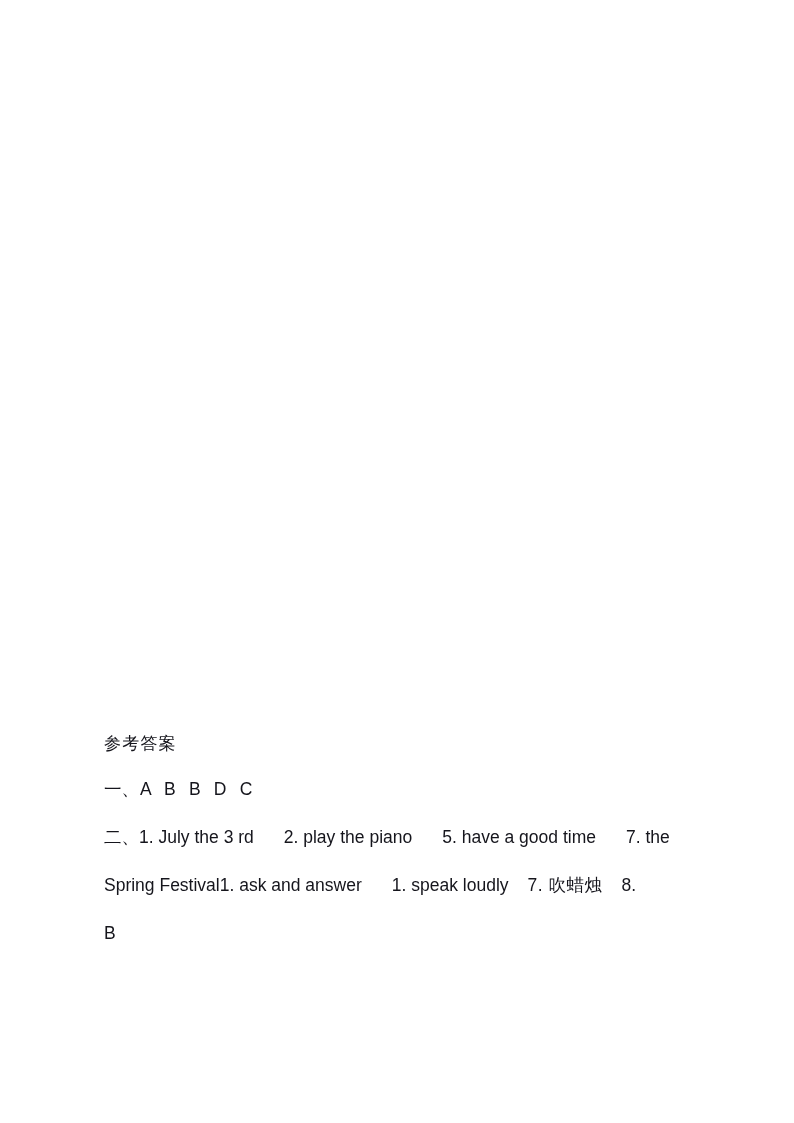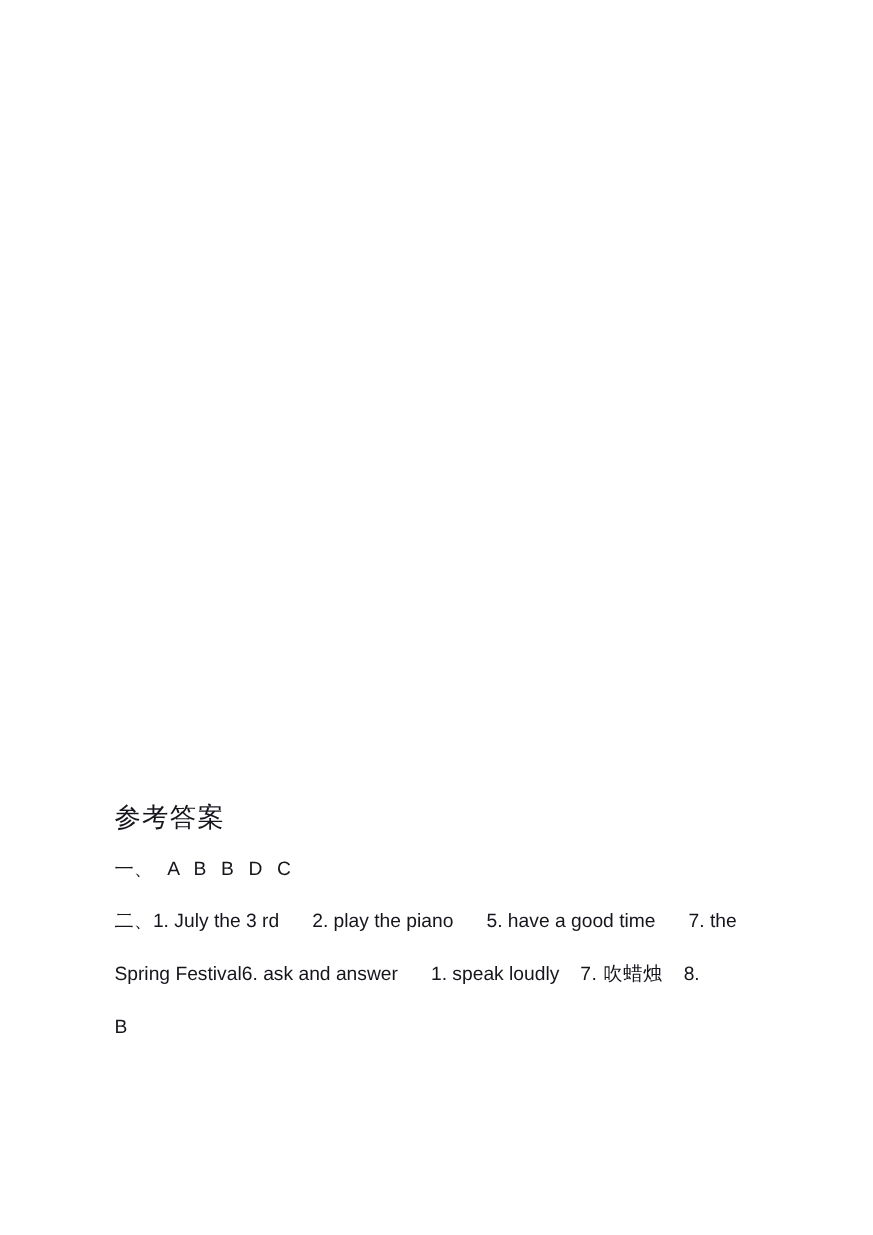--- a/index.html
+++ b/index.html
@@ -29,21 +29,21 @@
 
   
   .answer-body {
     position: absolute;
     left: 104px;
     top: 730px;
     width: 600px;
   }
 
   .doc-heading {
-    font-size: 24px;
+    font-size: 17px;
     line-height: 28px;
     letter-spacing: 1.2px;
     color: #15151c;
     margin: 0 0 19px 0;
     white-space: nowrap;
   }
 
   .answer-line {
     font-size: 17.5px;
     line-height: 25px;
@@ -53,21 +53,21 @@
   }
 
   
   .sec-marker {
     letter-spacing: 0px;
   }
 
   
   .opt-run {
     letter-spacing: 4.2px;
-    margin-left: 13px;
+    margin-left: 1px;
   }
 
   .opt-run.tight {
     letter-spacing: 3.4px;
   }
 
   .cjk {
     letter-spacing: 0.5px;
   }
 
@@ -89,21 +89,21 @@
 
     <div class="answer-line">
       <span class="sec-marker">一、</span><span class="opt-run">A B B D C</span>
     </div>
 
     <div class="answer-line">
       <span class="sec-marker">二、</span><span>1. July the 3 rd</span><span class="gap-lg"></span><span>2. play the piano</span><span class="gap-lg"></span><span>5. have a good time</span><span class="gap-lg"></span><span>7. the</span>
     </div>
 
     <div class="answer-line">
-      <span>Spring Festival</span><span>6. ask and answer</span><span class="gap-lg"></span><span>1. speak loudly</span><span class="gap-md"></span><span class="cjk">7. 吹蜡烛</span><span class="gap-md"></span><span>8.</span>
+      <span>Spring Festival</span><span>1. ask and answer</span><span class="gap-lg"></span><span>1. speak loudly</span><span class="gap-md"></span><span class="cjk">7. 吹蜡烛</span><span class="gap-md"></span><span>8.</span>
     </div>
 
 
     <div class="answer-line">
       <span>B</span>
     </div>
 
 
   </div>
 </div>

